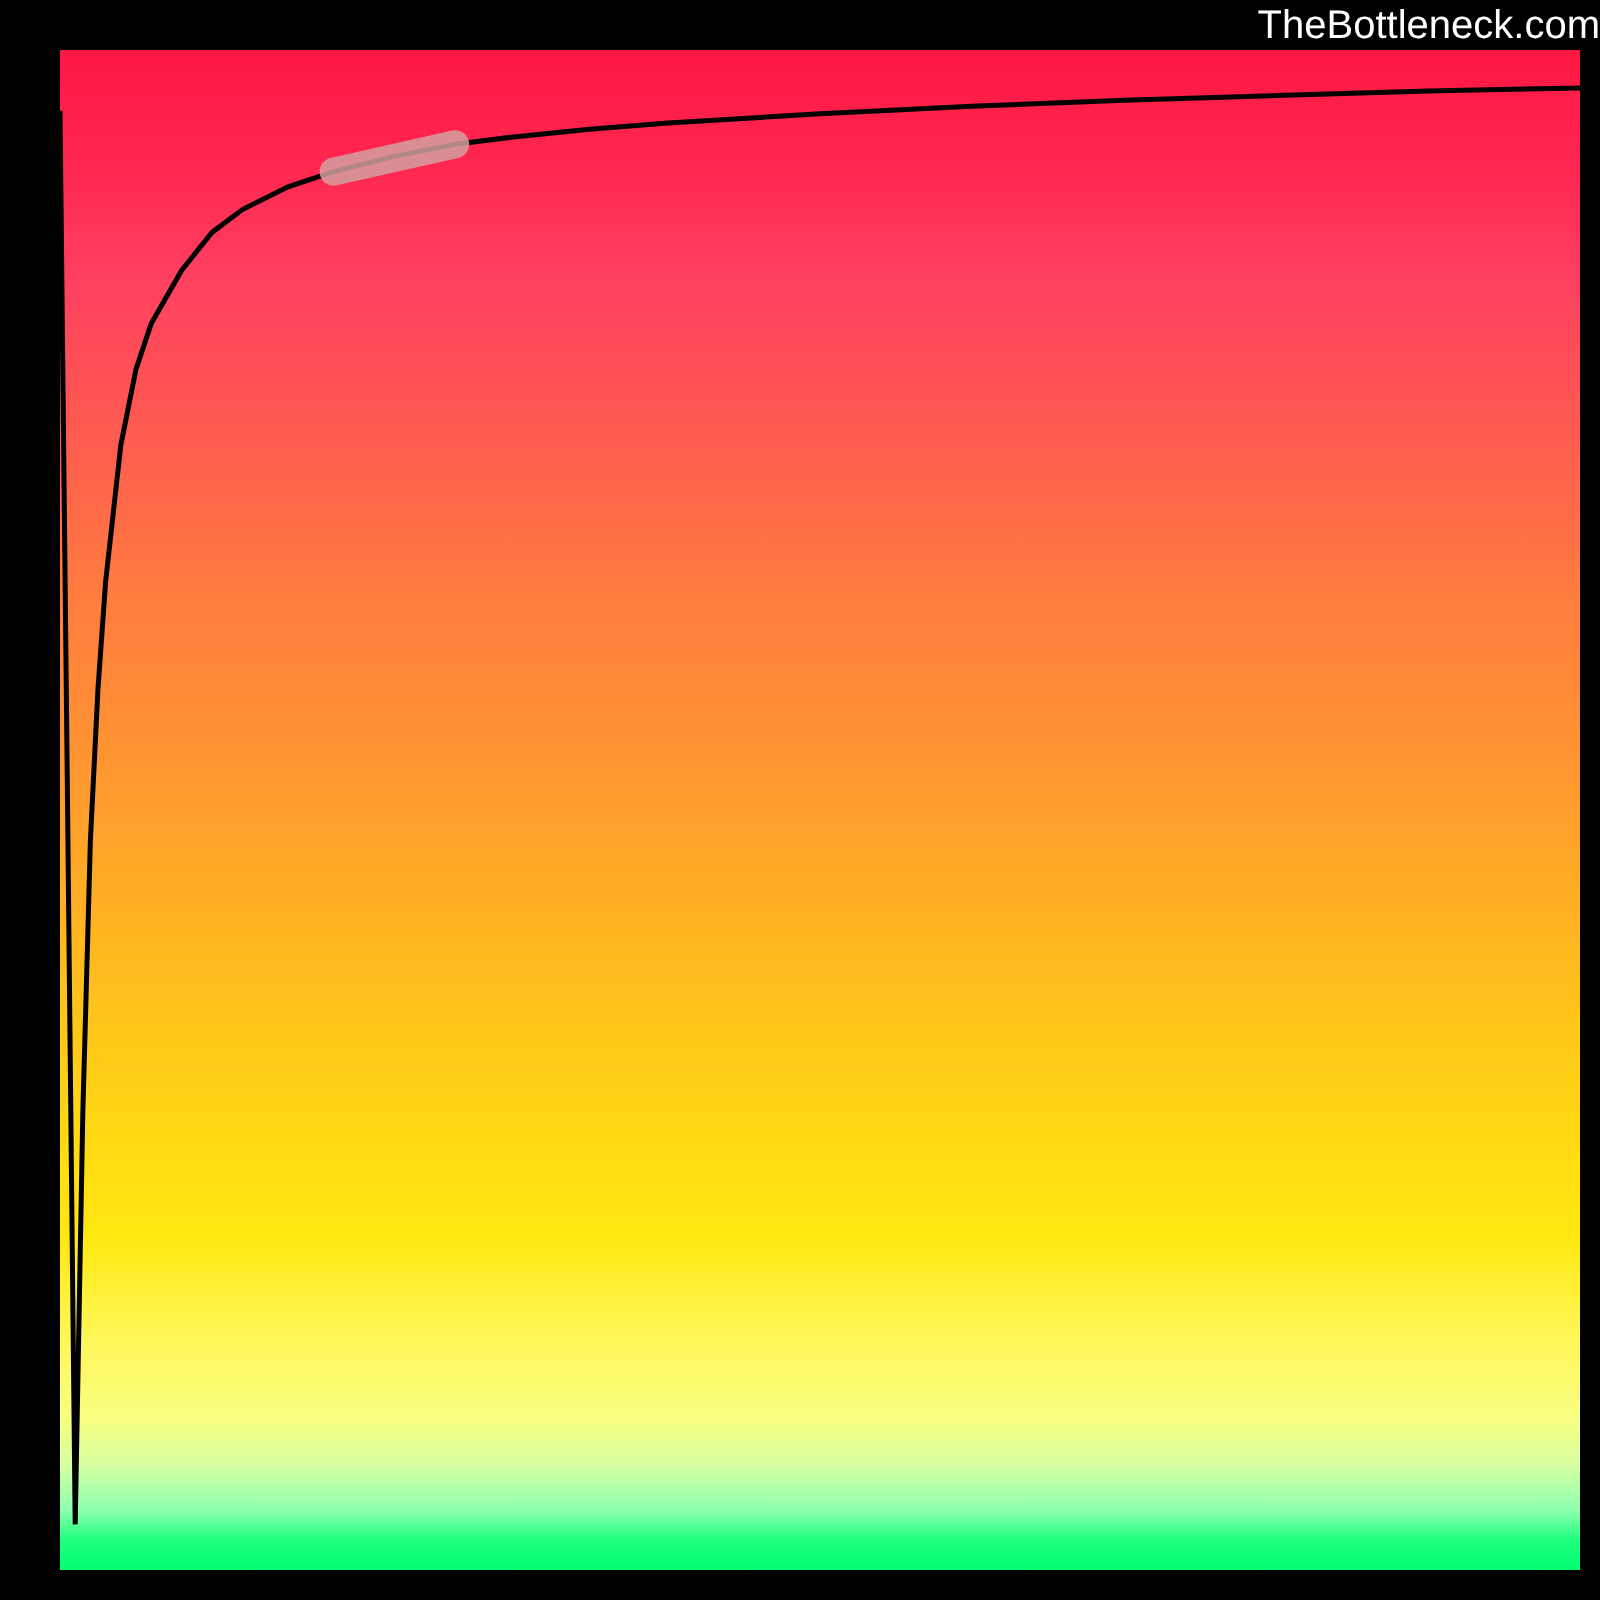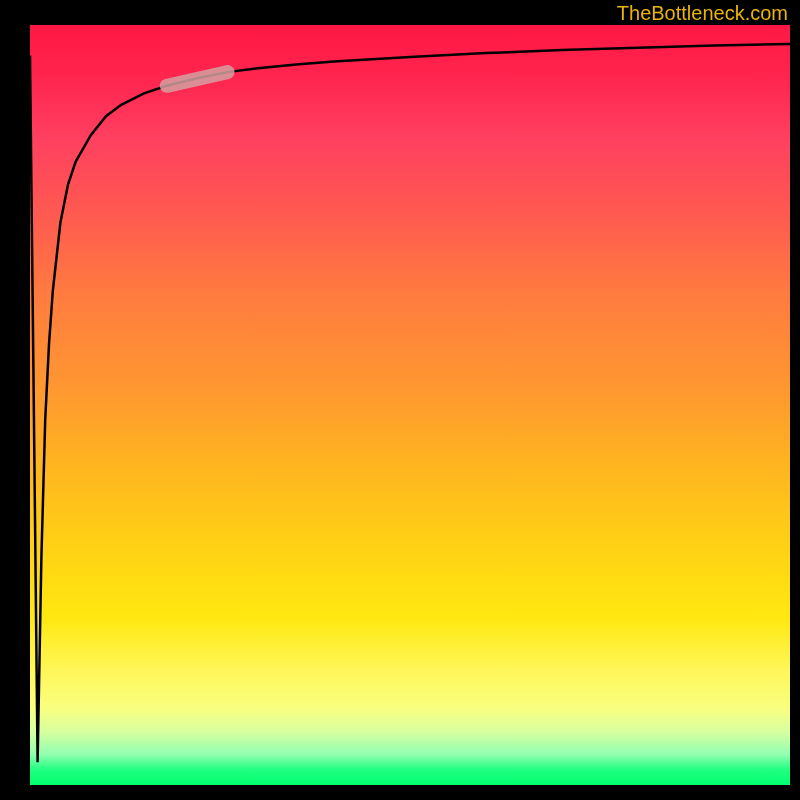--- a/index.html
+++ b/index.html
@@ -12,22 +12,22 @@
       width: 800px;
       height: 800px;
       background: black;
       position: relative;
       font-family: Arial, sans-serif;
     }
 
     .watermark {
       position: absolute;
       top: 2px;
-      right: 12px;
-      color: #eab308;
+      right: 0;
+      color: #ffffff;
       font-size: 20px;
       z-index: 3;
       margin-left: 48px;
     }
 
     .chart-container {
       position: absolute;
       top: 25px;
       left: 30px;
       width: 760px;

